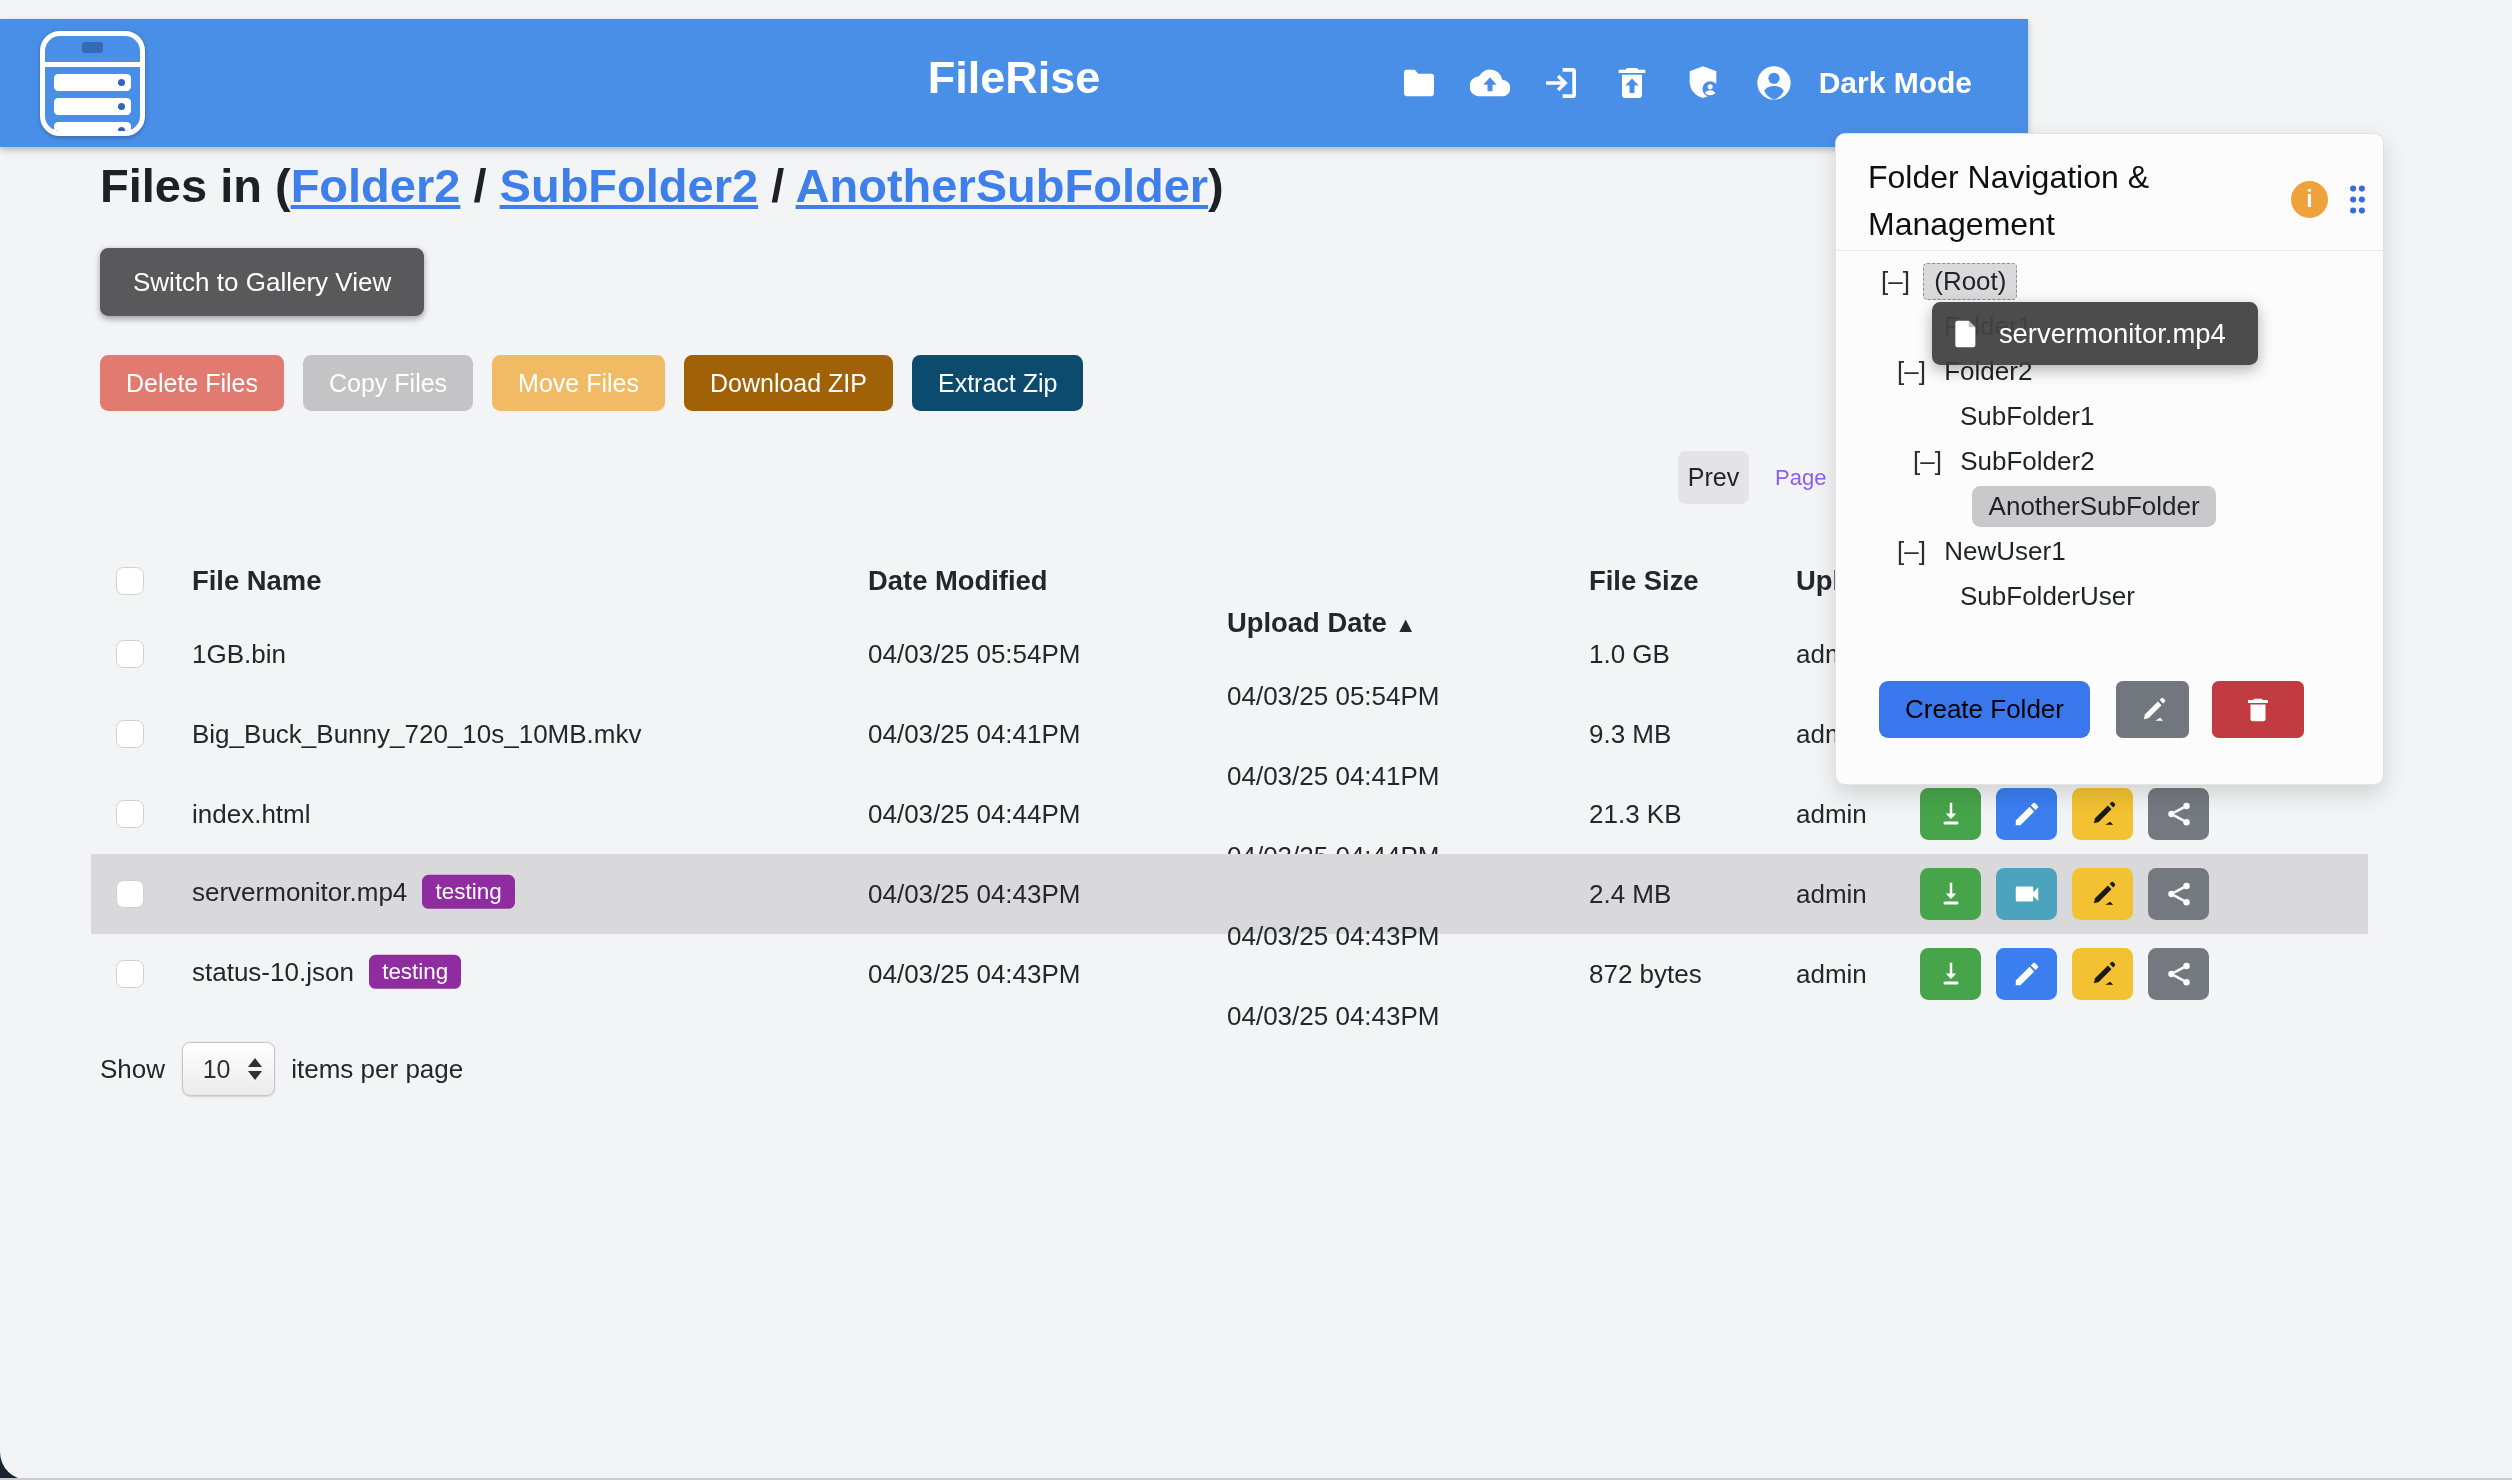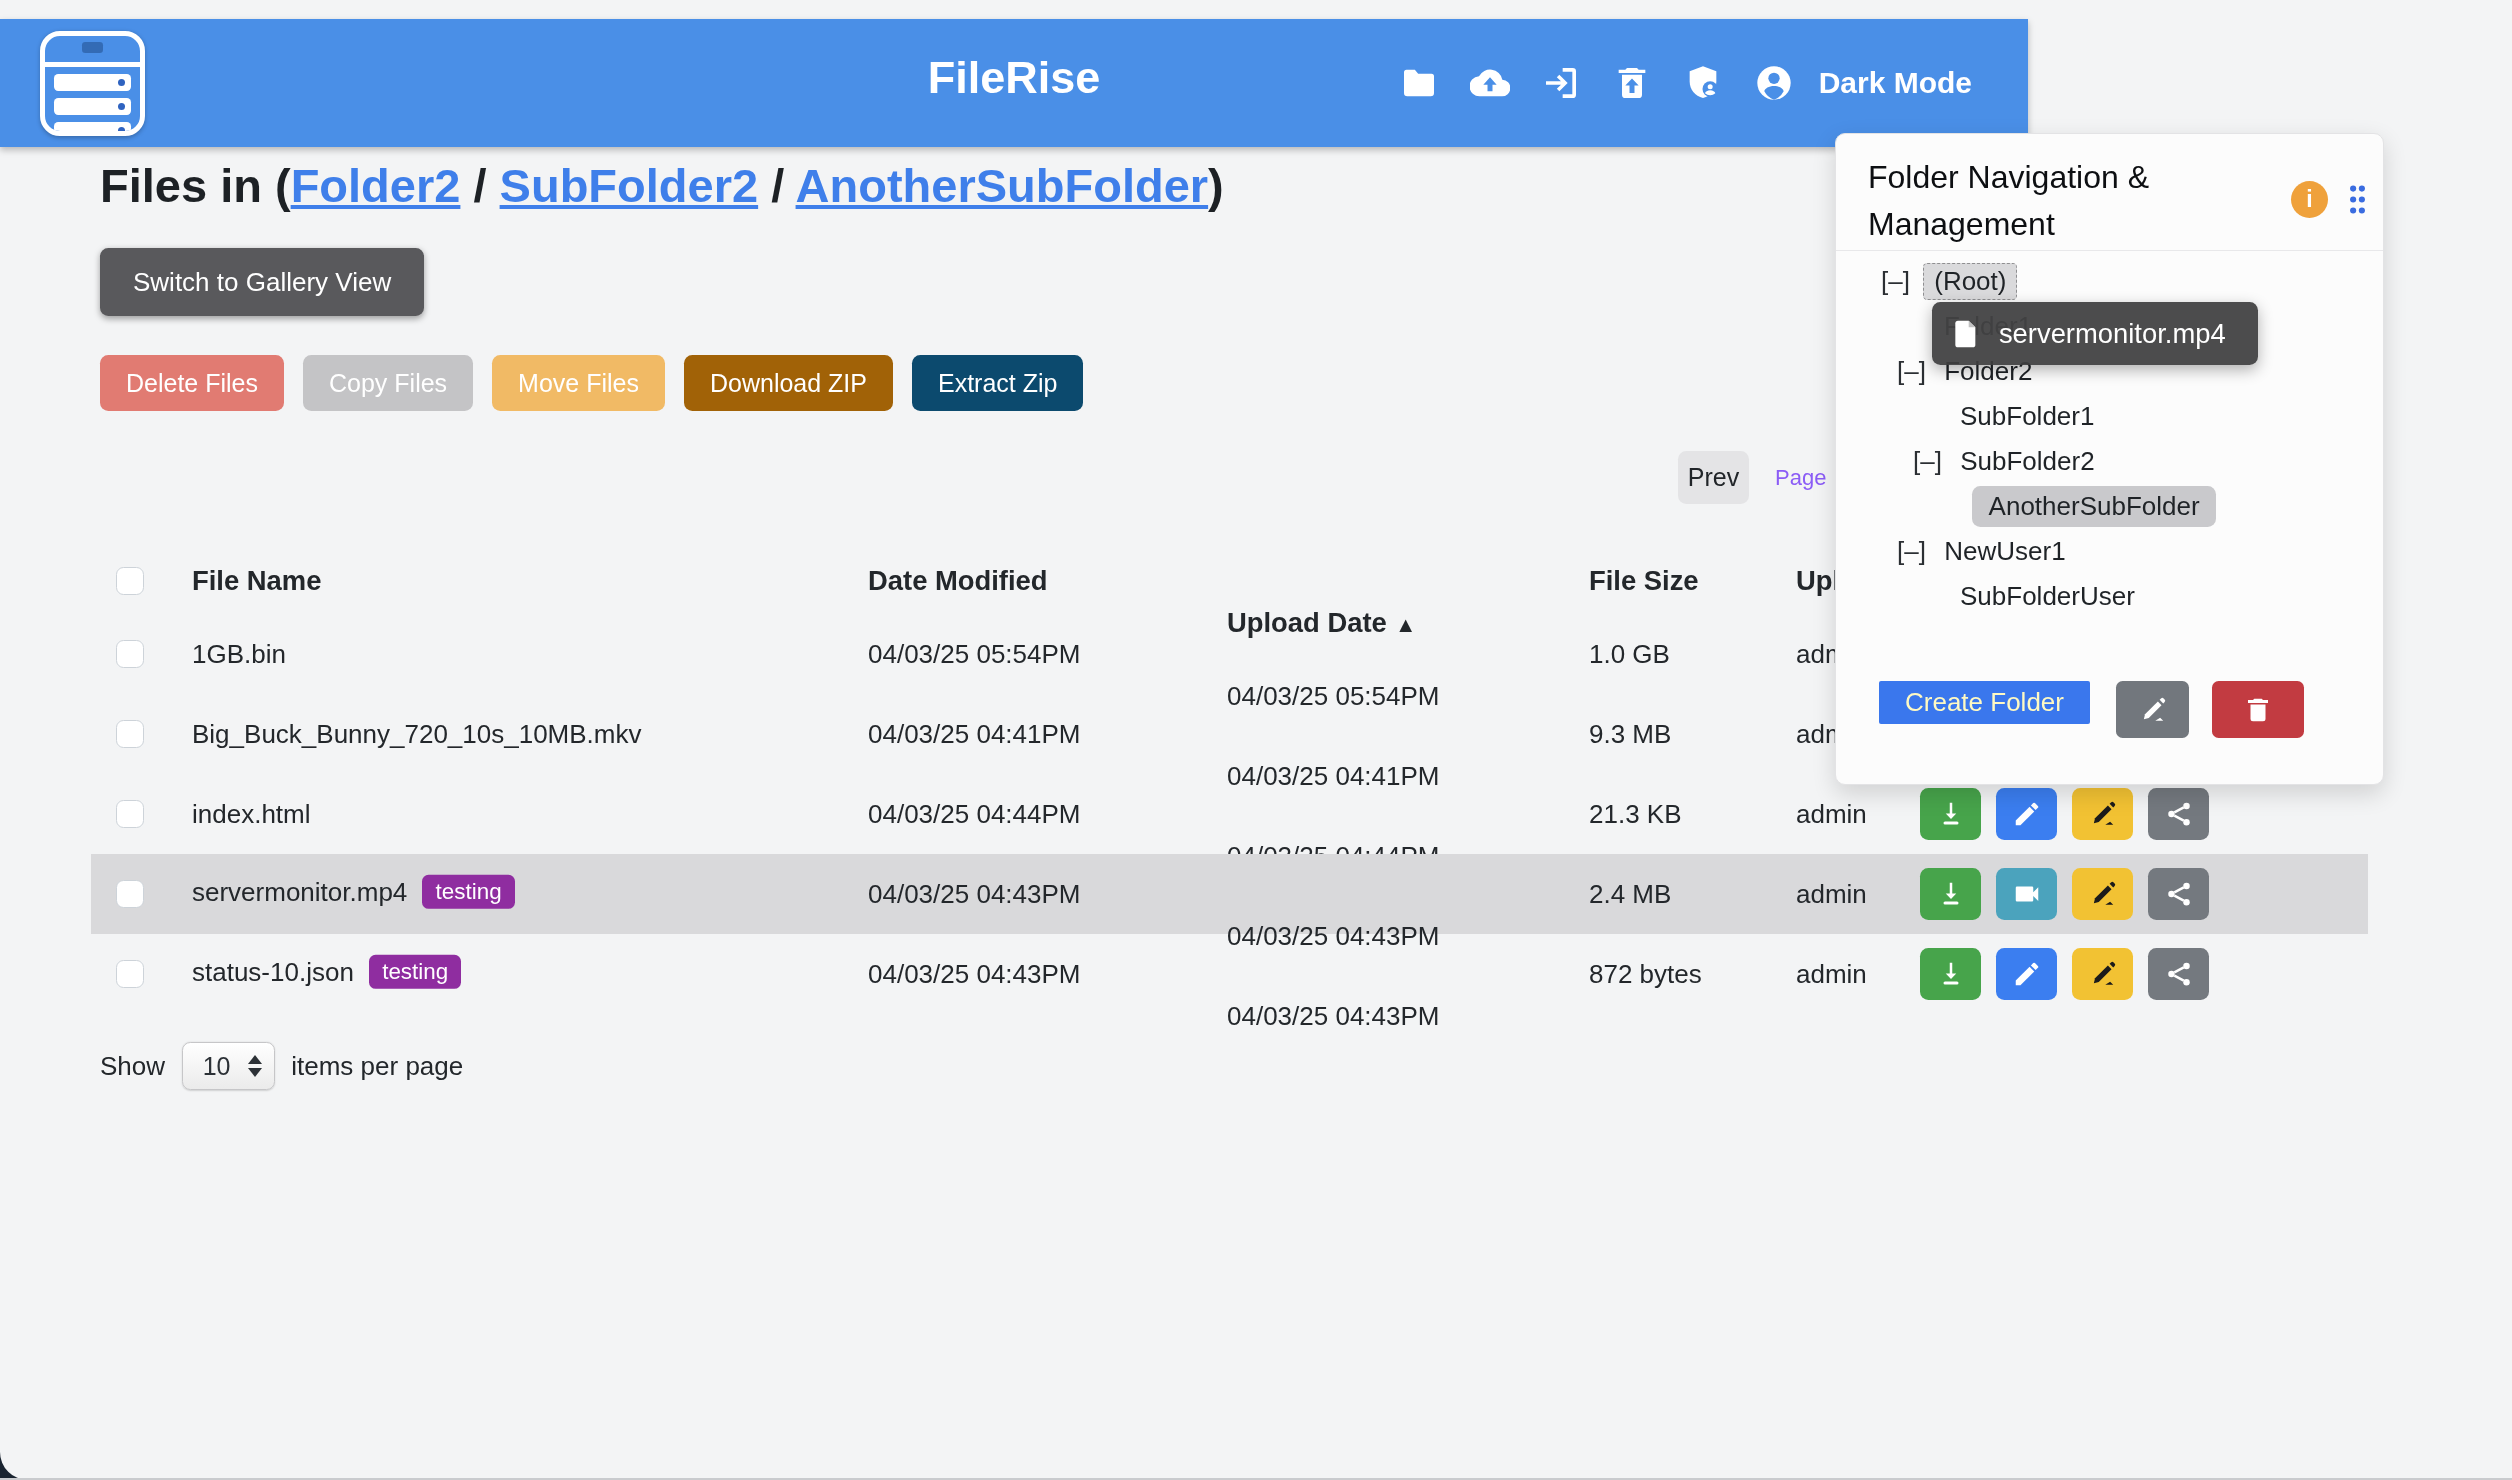--- a/index.html
+++ b/index.html
@@ -69,21 +69,21 @@
     align-items:center; justify-content:center; cursor:pointer; }
   .act svg { width:30px; height:30px; }
   .act.download { background:#47a44b; }
   .act.edit     { background:#3b7ef0; }
   .act.video    { background:#4ba3bd; }
   .act.rename   { background:#f2c233; }
   .act.share    { background:#74797f; }
   
   .show-row { position:absolute; left:100px; top:1042px; display:flex; align-items:center; gap:16.6px;
     font-size:26px; z-index:1; }
-  .select-box { width:93px; height:48px; background:linear-gradient(#ffffff,#ebebeb);
+  .select-box { width:93px; height:54px; background:linear-gradient(#ffffff,#ebebeb);
     border:1.7px solid #c6c6c8; border-radius:8.3px; display:flex; align-items:center;
     padding:0 11.6px 0 20px; cursor:pointer; box-shadow:0 0.8px 1.7px rgba(0,0,0,.15); }
   .select-box .val { flex:1; font-size:25px; color:#2c3136; }
   .steppers { display:flex; flex-direction:column; gap:3.3px; }
   .steppers i { width:0; height:0; border-left:7.5px solid transparent; border-right:7.5px solid transparent; }
   .steppers .up { border-bottom:9.1px solid #2c3136; }
   .steppers .dn { border-top:9.1px solid #2c3136; }
   
   .panel { position:absolute; left:1835px; top:133px; width:549px; height:652px; background:#fcfcfc;
     border:0.8px solid #e3e3e5; border-radius:10px; box-shadow:0 8.3px 23px rgba(0,0,0,.14); z-index:10; }
@@ -98,22 +98,22 @@
   .tree-item { height:45px; display:flex; align-items:center; font-size:26px; color:#1f2327; cursor:pointer; }
   .tree-item.lvl1 { padding-left:16px; }
   .tree-item.lvl2 { padding-left:32px; }
   .tree-item.lvl3 { padding-left:49px; }
   .expander { margin-right:13.3px; color:#2b2f33; cursor:pointer; }
   .spacer { display:inline-block; width:42px; }
   .tree-label { padding:1.7px 5px; }
   .tree-label.drop-target { border:1.7px dashed #8f8f91; background:#dadadc; border-radius:4.2px; padding:1.7px 10px; }
   .tree-label.selected { background:#c9c9cc; border-radius:8.3px; padding:5px 16.6px; }
   .tree-label.dimmed { color:#55595e; }
-  .create-btn { position:absolute; left:43px; top:547px; width:211px; height:43px; background:#3a77ed;
-    color:#fef9c3; border:none; border-radius:2px; font-size:26px; font-family:inherit; cursor:pointer; }
+  .create-btn { position:absolute; left:43px; top:547px; width:211px; height:57px; background:#3a77ed;
+    color:#000000; border:none; border-radius:9px; font-size:26px; font-family:inherit; cursor:pointer; }
   .pen-btn { position:absolute; left:280px; top:547px; width:73px; height:57px; background:#72777d;
     border:none; border-radius:6.6px; display:flex; align-items:center; justify-content:center; cursor:pointer; }
   .trash-btn { position:absolute; left:376px; top:547px; width:92px; height:57px; background:#c23b41;
     border:none; border-radius:6.6px; display:flex; align-items:center; justify-content:center; cursor:pointer; }
   .pen-btn svg, .trash-btn svg { width:30px; height:30px; }
   
   .drag-ghost { position:absolute; left:1932px; top:302px; height:63px; min-width:326px;
     background:rgba(62,62,64,.93); border-radius:8.3px; display:flex; align-items:center; gap:16.6px;
     padding:0 25px 0 18.3px; z-index:30; box-shadow:0 5px 15px rgba(0,0,0,.3); }
   .drag-ghost svg { width:32px; height:32px; }

